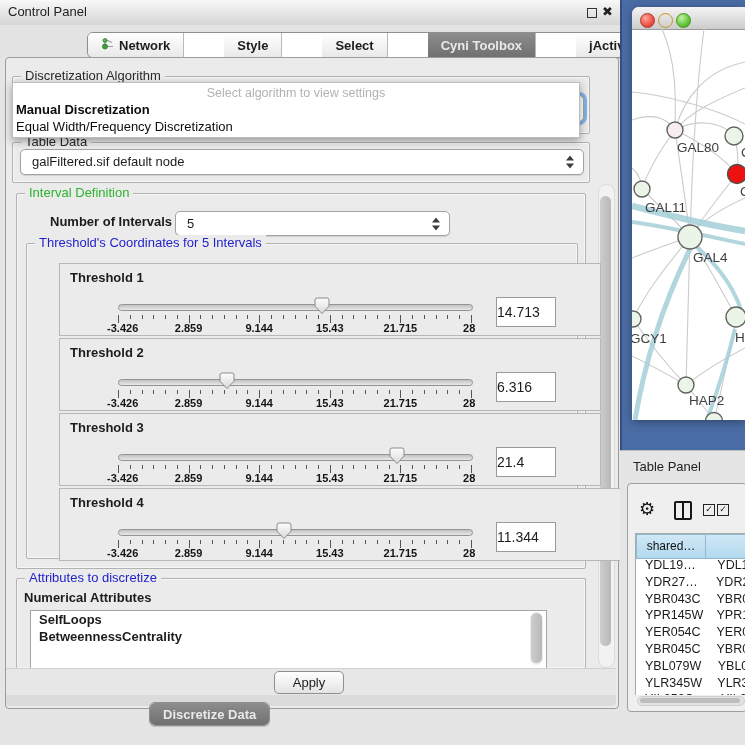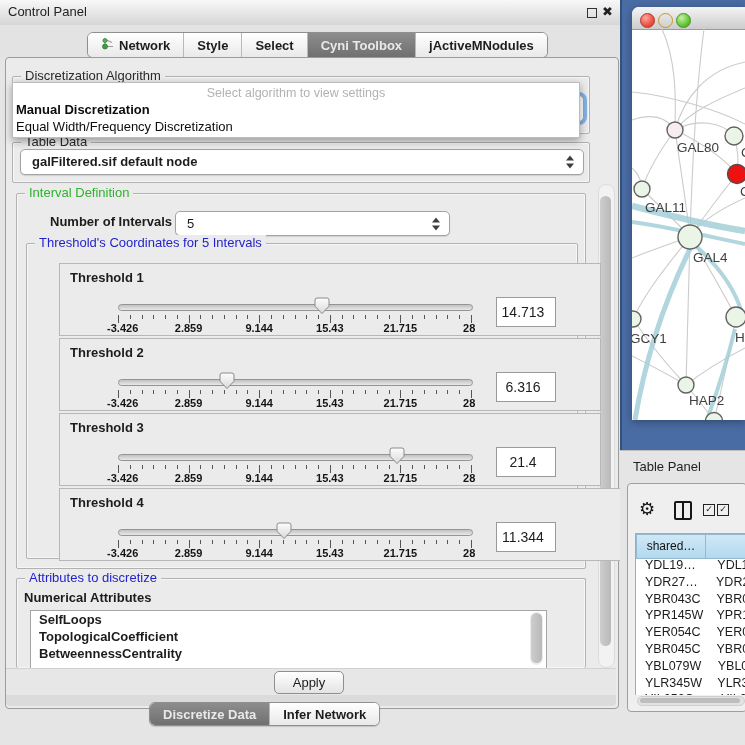--- a/index.html
+++ b/index.html
@@ -8,21 +8,21 @@
        position:relative;font-size:13px;-webkit-font-smoothing:antialiased;}
   .abs{position:absolute;}
   
   #titlebar{left:0;top:0;width:620px;height:25px;
     background:linear-gradient(#f8f8f8,#d6d6d6);border-bottom:1px solid #a8a8a8;}
   #titlebar .t{position:absolute;left:8px;top:4px;font-size:13px;color:#222;}
   #float-ic{position:absolute;left:587px;top:8px;width:8px;height:8px;border:1.6px solid #333;}
   #close-ic{position:absolute;left:602px;top:4px;font-size:13px;font-weight:bold;color:#222;font-family:"DejaVu Sans",sans-serif;}
   #tabstrip{left:0;top:25px;width:620px;height:32px;background:#e3e3e3;}
   .seg-ctl{position:absolute;display:flex;border:1px solid #8f8f8f;border-radius:6px;overflow:hidden;
-    background:#fff;box-shadow:0 1px 1px rgba(0,0,0,.15);}
+    background:#fff;box-shadow:0 1px 1px rgba(0,0,0,.15);gap:40px;}
   .seg{display:flex;align-items:center;justify-content:center;gap:5px;padding:0 13px;
     font-size:13px;font-weight:700;color:#1d1d1d;background:linear-gradient(#ffffff,#e9e9e9);
     border-right:1px solid #b9b9b9;white-space:nowrap;}
   .seg:last-child{border-right:none;}
   .seg.sel{background:linear-gradient(#8d8d8d,#707070);color:#e9e9e9;}
   #top-tabs{left:87px;top:32px;height:24px;}
   #bottom-tabs{left:149px;top:702px;height:22px;z-index:30;}
   #panel-outer{left:5px;top:57px;width:612px;height:650px;background:#ebebeb;
     border:1px solid #9c9c9c;border-radius:4px;}
   
@@ -53,21 +53,21 @@
   .thr-panel{position:absolute;left:32px;width:540px;height:71px;border:1px solid #b7b7b7;background:#ebebeb;}
   .thr-label{position:absolute;left:10px;top:6px;font-weight:700;font-size:13px;}
   .track{position:absolute;left:58px;top:40px;width:353px;height:5px;border:1px solid #949494;border-radius:4px;
     background:linear-gradient(#c2c2c2,#e8e8e8);}
   .handle{position:absolute;top:33px;width:16px;height:18px;}
   .ticks{position:absolute;left:58px;top:51px;width:353px;height:8px;}
   .ticks i{position:absolute;top:0;width:1px;background:#555;}
   .tick-labels{position:absolute;left:58px;top:58px;width:353px;height:12px;}
   .tick-labels span{position:absolute;transform:translateX(-50%);font-size:11px;font-weight:700;color:#141414;white-space:nowrap;}
   .thr-value{position:absolute;left:436px;top:33px;width:52px;height:28px;background:#fff;border:1px solid #9a9a9a;
-    font-size:14px;line-height:28px;text-align:center;padding-right:6px;}
+    font-size:14px;line-height:28px;text-align:left;padding-right:6px;}
   
   #attr-list{position:absolute;left:30px;top:610px;width:515px;height:57px;background:#fff;
     border:1px solid #a5a5a5;overflow:hidden;}
   #attr-list .row{padding-left:8px;font-size:13px;line-height:17px;white-space:nowrap;font-weight:bold;}
   
   #apply-strip{left:6px;top:668px;width:610px;height:27px;background:#e7e7e7;border-top:1px solid #d2d2d2;}
   #apply-strip2{left:6px;top:695px;width:610px;height:11px;background:#dbdbdb;border-bottom-left-radius:4px;border-bottom-right-radius:4px;}
   #apply-btn{left:274px;top:671px;width:68px;height:21px;background:linear-gradient(#ffffff,#e3e3e3);
     border:1px solid #8f8f8f;border-radius:5px;text-align:center;line-height:21px;font-size:13px;z-index:5;}
   
@@ -157,21 +157,21 @@
 
 <div class="abs" id="algo-popup">
   <div class="hint">Select algorithm to view settings</div>
   <div class="it1">Manual Discretization</div>
   <div class="it2">Equal Width/Frequency Discretization</div>
 </div>
 
 <div class="grp" style="left:12px;top:142px;width:576px;height:39px;">
   <span class="legend lg-plain">Table Data</span>
 </div>
-<div class="combo" style="left:20px;top:149px;width:551px;height:24px;font-weight:bold;">
+<div class="combo" style="left:20px;top:149px;width:551px;height:24px;">
   <span>galFiltered.sif default node</span>
   <span class="spin">
       <i class="up"></i>
       <i class="dn"></i>
     </span>
 </div>
 
 <div class="sb-v" style="left:598px;top:184px;width:15px;height:482px;">
   <div class="thumb" style="top:11px;height:450px;"></div>
 </div>
@@ -399,37 +399,33 @@
     <div class="thr-value">11.344</div>
   </div>
 </div>
 
 <div class="grp" style="left:16px;top:578px;width:568px;height:89px;border-bottom:none;">
   <span class="legend lg-blue">Attributes to discretize</span>
 </div>
 <span class="abs" style="left:24px;top:590px;font-weight:700;">Numerical Attributes</span>
 <div id="attr-list">
     <div class="row">SelfLoops</div>
-    <div class="row">TopologicalCoefficient</div>
     <div class="row">BetweennessCentrality</div>
   </div>
 <div class="sb-v" style="left:530px;top:612px;width:13px;height:53px;border:none;background:#ececec;">
   <div class="thumb" style="top:1px;height:50px;"></div>
 </div>
 
 <div class="abs" id="apply-strip"></div>
 <div class="abs" id="apply-strip2"></div>
 <div class="abs" id="apply-btn">Apply</div>
 
 <div class="seg-ctl" id="bottom-tabs">
     <div class="seg sel">
       <span>Discretize Data</span>
-    </div>
-    <div class="seg">
-      <span>Infer Network</span>
     </div>
   </div>
 
 <div class="abs" id="net-frame"></div>
 <div class="abs" id="net-window">
   <div id="net-titlebar">
     <span class="light" id="lt-close"></span>
     <span class="light" id="lt-min"></span>
     <span class="light" id="lt-zoom"></span>
   </div>

